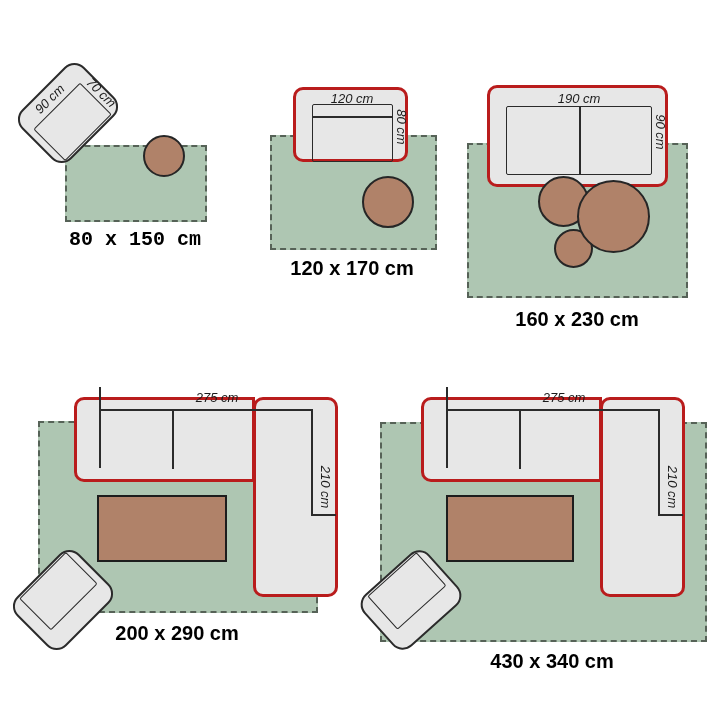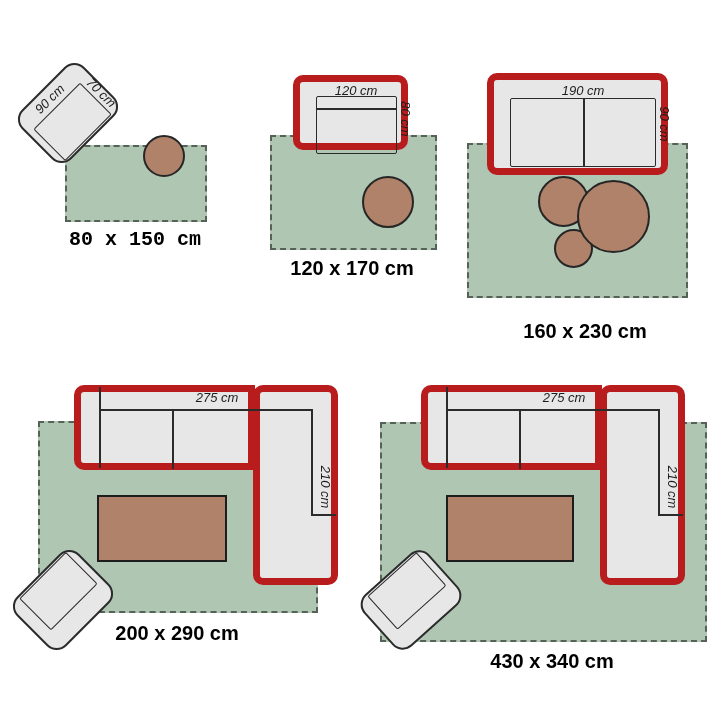--- a/index.html
+++ b/index.html
@@ -1,20 +1,20 @@
 <!DOCTYPE html>
 <html><head>
 <meta charset="utf-8">
 <style>
   html,body{margin:0;padding:0;}
   body{background:#ffffff;font-family:"Liberation Sans",sans-serif;}
   .canvas{position:relative;width:720px;height:720px;background:#ffffff;overflow:hidden;}
   .scene{position:absolute;left:0;top:0;width:0;height:0;}
   .rug{position:absolute;background:#aec6b2;border:2px dashed #566257;box-sizing:border-box;}
-  .sofa{position:absolute;background:#e7e7e7;border:7px solid #b91c1c;box-sizing:border-box;border-radius:10px;}
+  .sofa{position:absolute;background:#e7e7e7;border:3px solid #b91c1c;box-sizing:border-box;border-radius:10px;margin-top:12px;}
   .seat{position:absolute;border:1.5px solid #2b2b2b;border-radius:2px;box-sizing:border-box;background:transparent;}
   .line{position:absolute;background:#2b2b2b;}
   .circle{position:absolute;border-radius:50%;background:#b08269;border:2px solid #262626;box-sizing:border-box;}
   .ctable{position:absolute;background:#b08269;border:2px solid #1d1d1d;box-sizing:border-box;}
   .chair{position:absolute;background:#e7e7e7;border:2px solid #2b2b2b;border-radius:14px;box-sizing:border-box;}
   .dim{position:absolute;font-style:italic;font-weight:400;font-size:13px;color:#1c1c1c;white-space:nowrap;transform:translate(-50%,-50%);}
   .dim.vert{transform:translate(-50%,-50%) rotate(90deg);}
   .title{position:absolute;font-weight:700;font-size:20px;color:#000;white-space:nowrap;transform:translateX(-50%);}
 </style>
 </head>
@@ -49,21 +49,21 @@
     <div class="rug" style="left:467px;top:143px;width:221px;height:155px;"></div>
     <div class="sofa" style="left:487px;top:73px;width:181px;height:102px;">
       <div class="seat" style="left:16px;top:18px;width:146px;height:69px;"></div>
       <div class="line" style="left:89px;top:18px;width:1.5px;height:69px;"></div>
       <span class="dim" style="left:89px;top:10px;">190 cm</span>
       <span class="dim vert" style="left:170px;top:44px;">90 cm</span>
     </div>
     <div class="circle" style="left:538px;top:176px;width:51px;height:51px;"></div>
     <div class="circle" style="left:554px;top:229px;width:39px;height:39px;"></div>
     <div class="circle" style="left:577px;top:180px;width:73px;height:73px;"></div>
-    <div class="title" style="left:577px;top:320px;margin-left:8px;">160 x 230 cm</div>
+    <div class="title" style="left:577px;top:308px;">160 x 230 cm</div>
   </section>
 
   <section class="scene">
     <div class="rug" style="left:38px;top:421px;width:280px;height:192px;"></div>
     <div class="sofa" style="left:74px;top:385px;width:181px;height:85px;border-radius:10px 0 0 10px;"></div>
     <div class="sofa" style="left:253px;top:385px;width:85px;height:200px;"></div>
     <div class="line" style="left:99px;top:387px;width:1.5px;height:81px;"></div>
     <div class="line" style="left:99px;top:409px;width:213px;height:1.5px;"></div>
     <div class="line" style="left:172px;top:409px;width:1.5px;height:60px;"></div>
     <div class="line" style="left:311px;top:409px;width:1.5px;height:106px;"></div>

